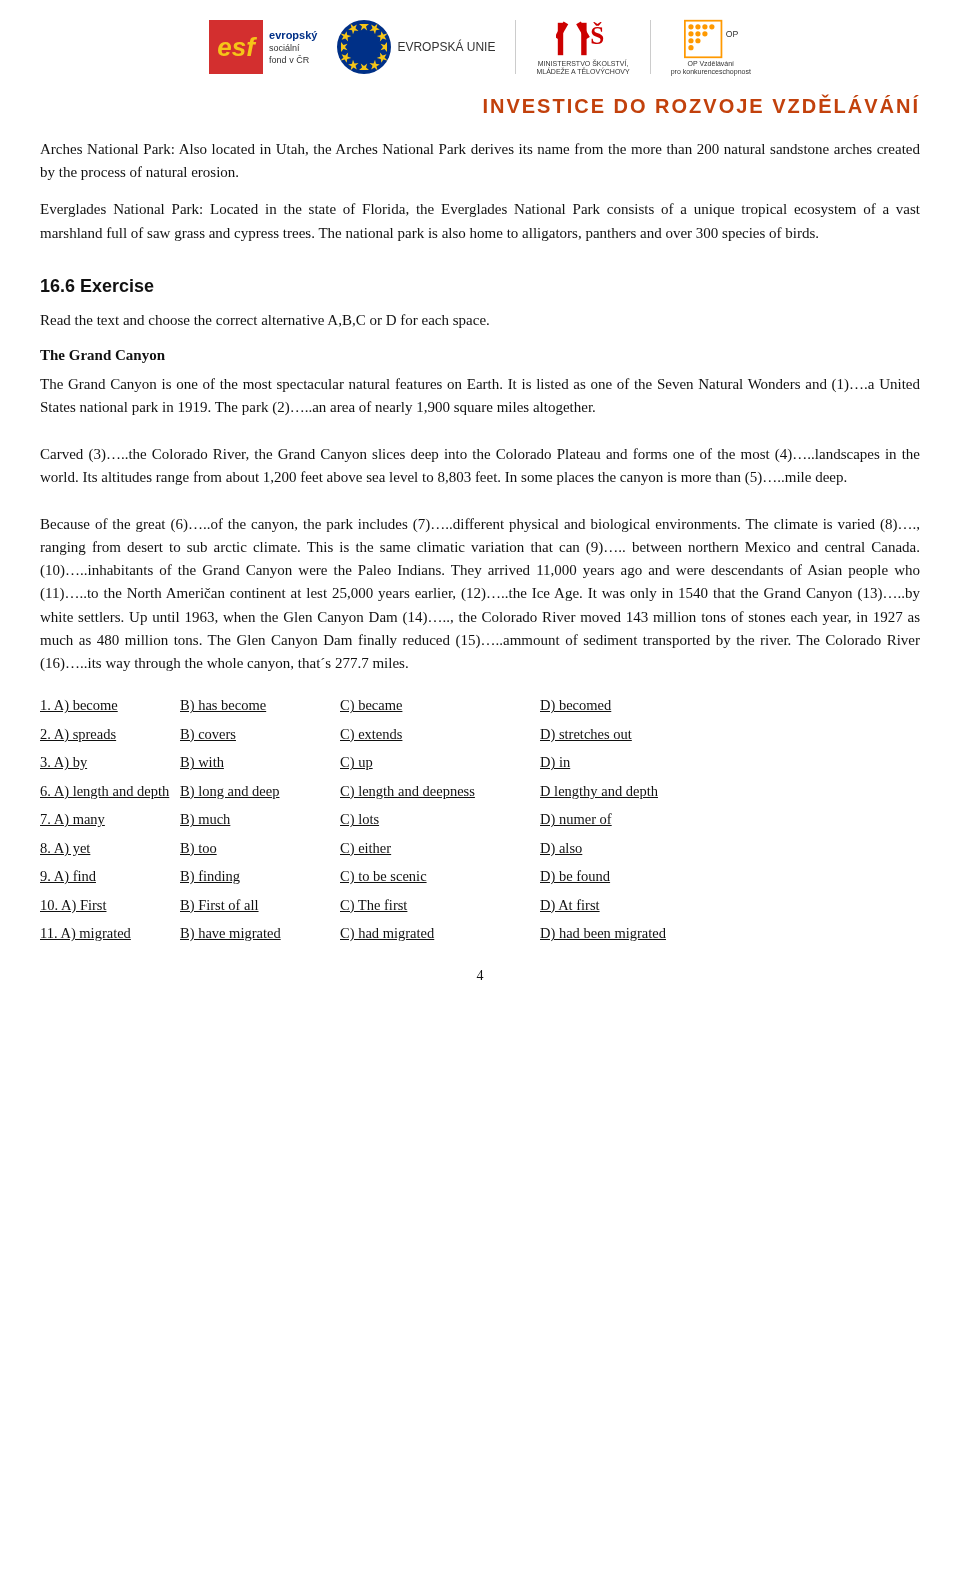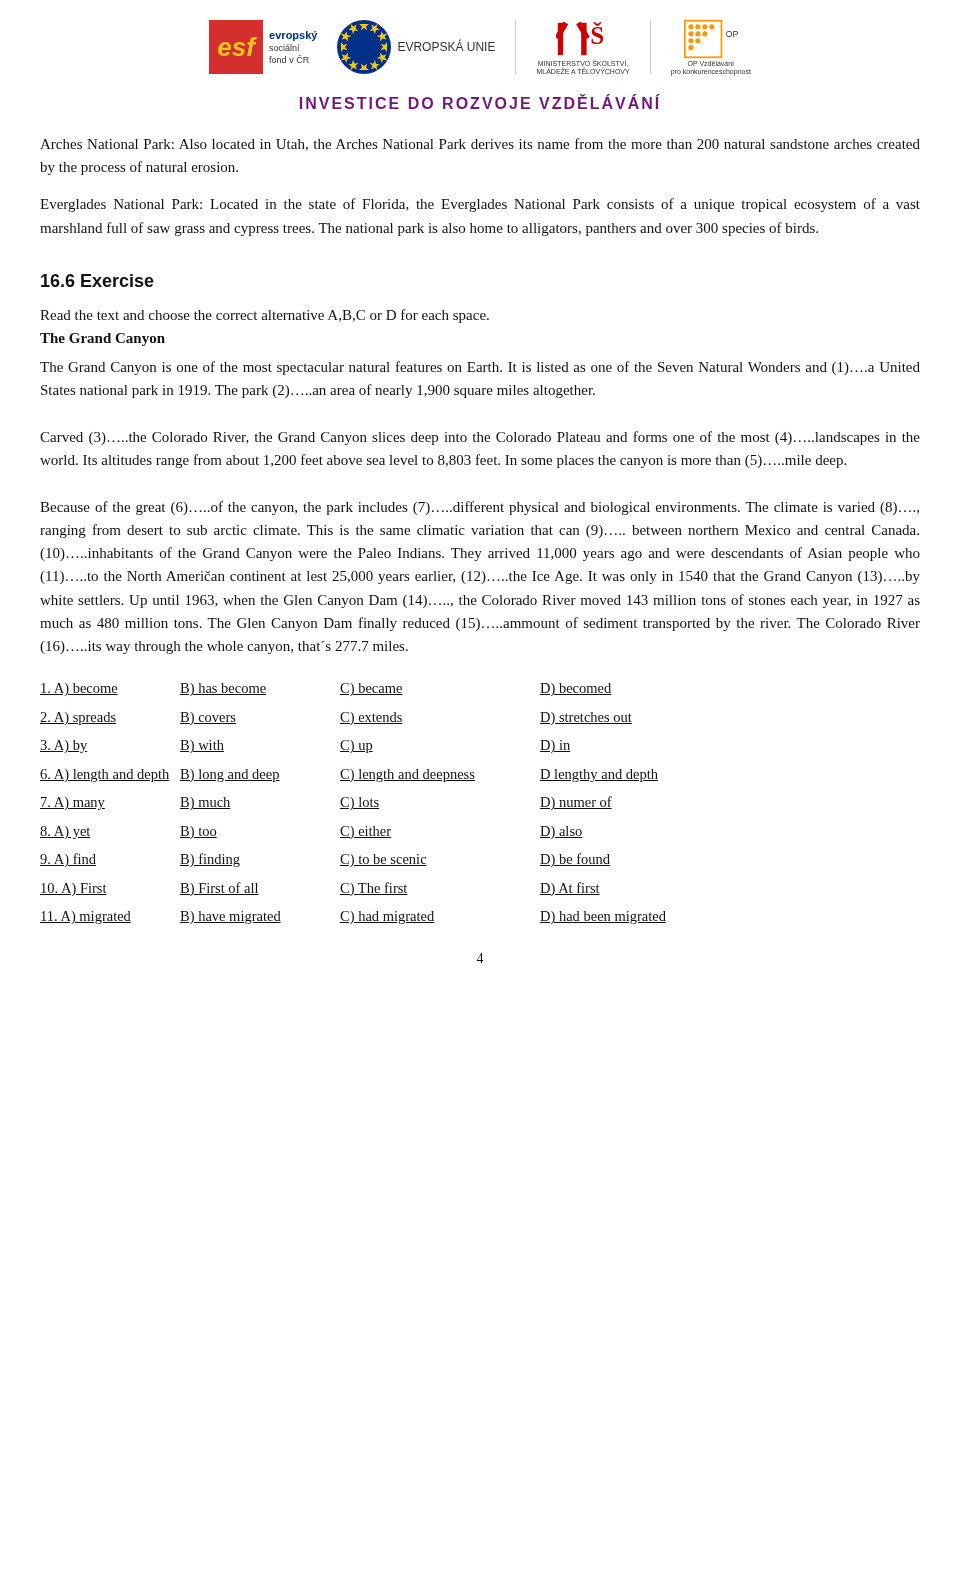--- a/index.html
+++ b/index.html
@@ -119,26 +119,26 @@
     }
     .op-text {
       font-size: 7px;
       font-family: Arial, sans-serif;
       color: #333;
       text-align: center;
       line-height: 1.2;
     }
 
     .investice-title {
-      text-align: center;
-      font-family: Arial, sans-serif;
-      font-size: 16px;
+      text-align: right;
+      font-family: Arial, sans-serif;
+      font-size: 20px;
       font-weight: bold;
       letter-spacing: 2px;
-      color: #701a75;
+      color: #c2410c;
       margin: 10px 0 20px 0;
       text-transform: uppercase;
     }
 
     .content {
       line-height: 1.55;
     }
 
     .paragraph {
       margin-bottom: 14px;
@@ -146,21 +146,21 @@
     }
 
     .section-title {
       font-size: 18px;
       font-weight: bold;
       margin: 28px 0 8px 0;
       font-family: Arial, sans-serif;
     }
 
     .exercise-instruction {
-      margin-bottom: 0;
+      margin-bottom: 12px;
       text-align: justify;
     }
 
     .text-title {
       font-weight: bold;
       margin-bottom: 6px;
     }
 
     .answer-table {
       width: 100%;

